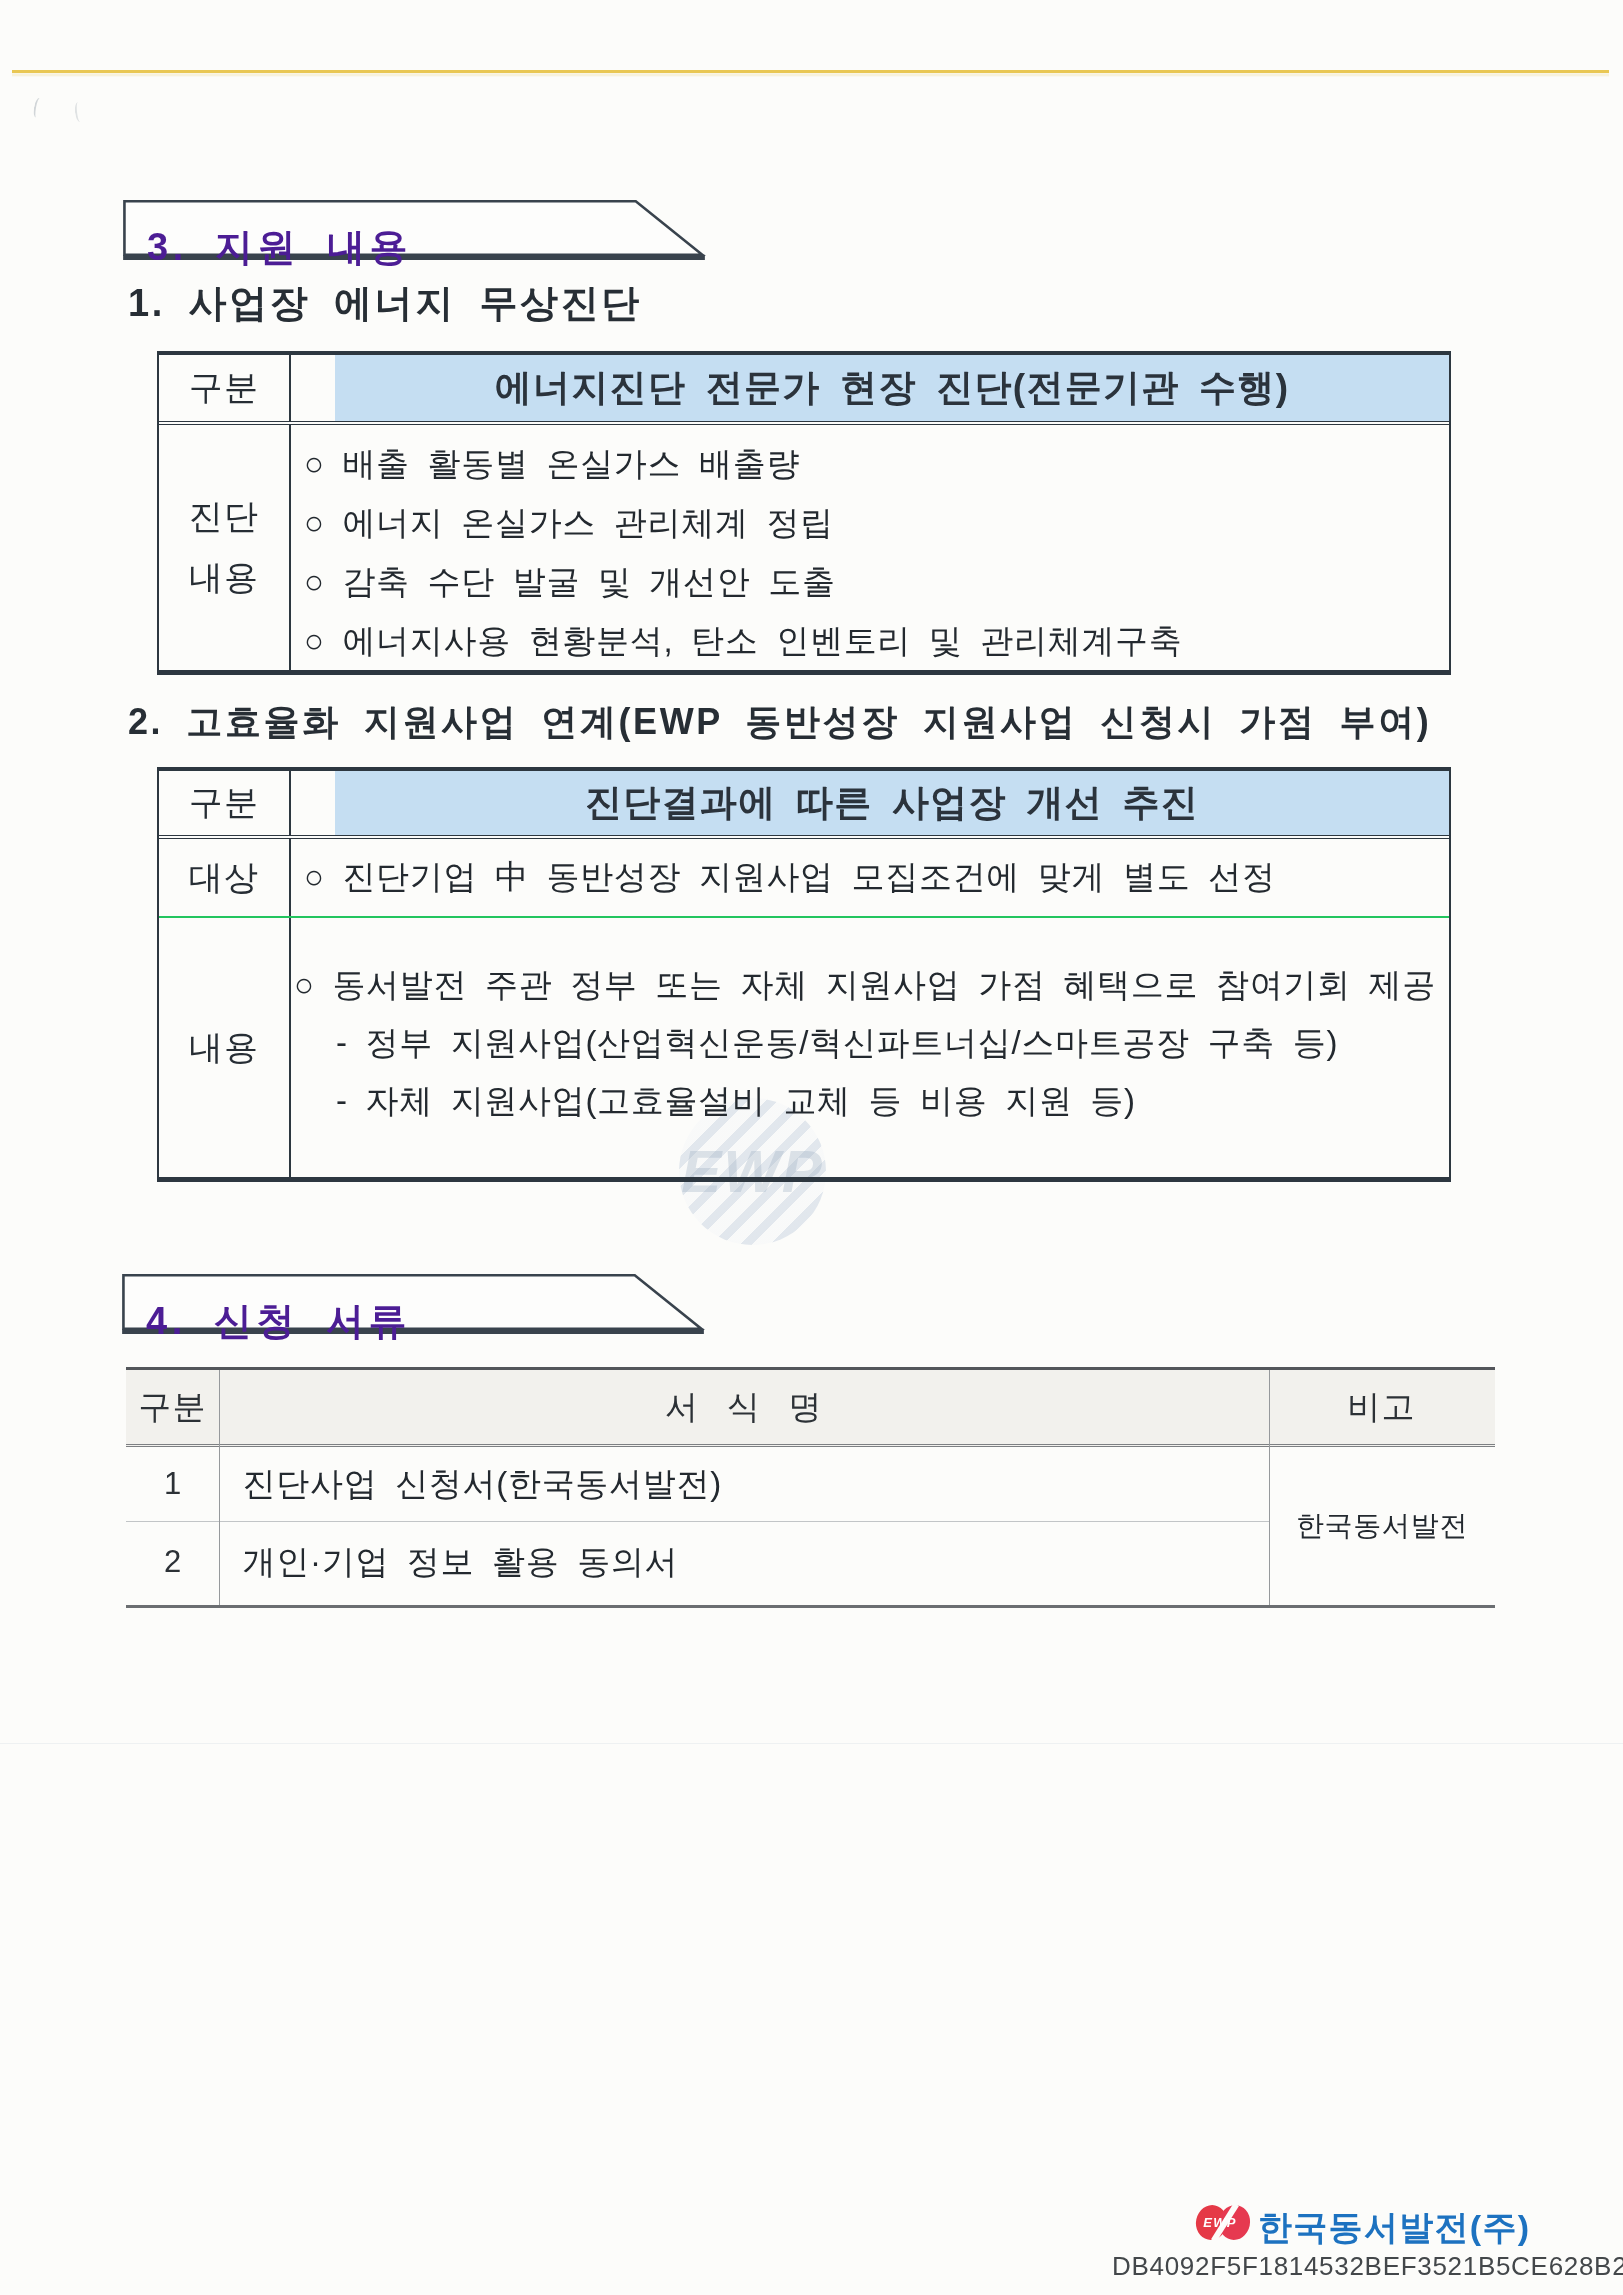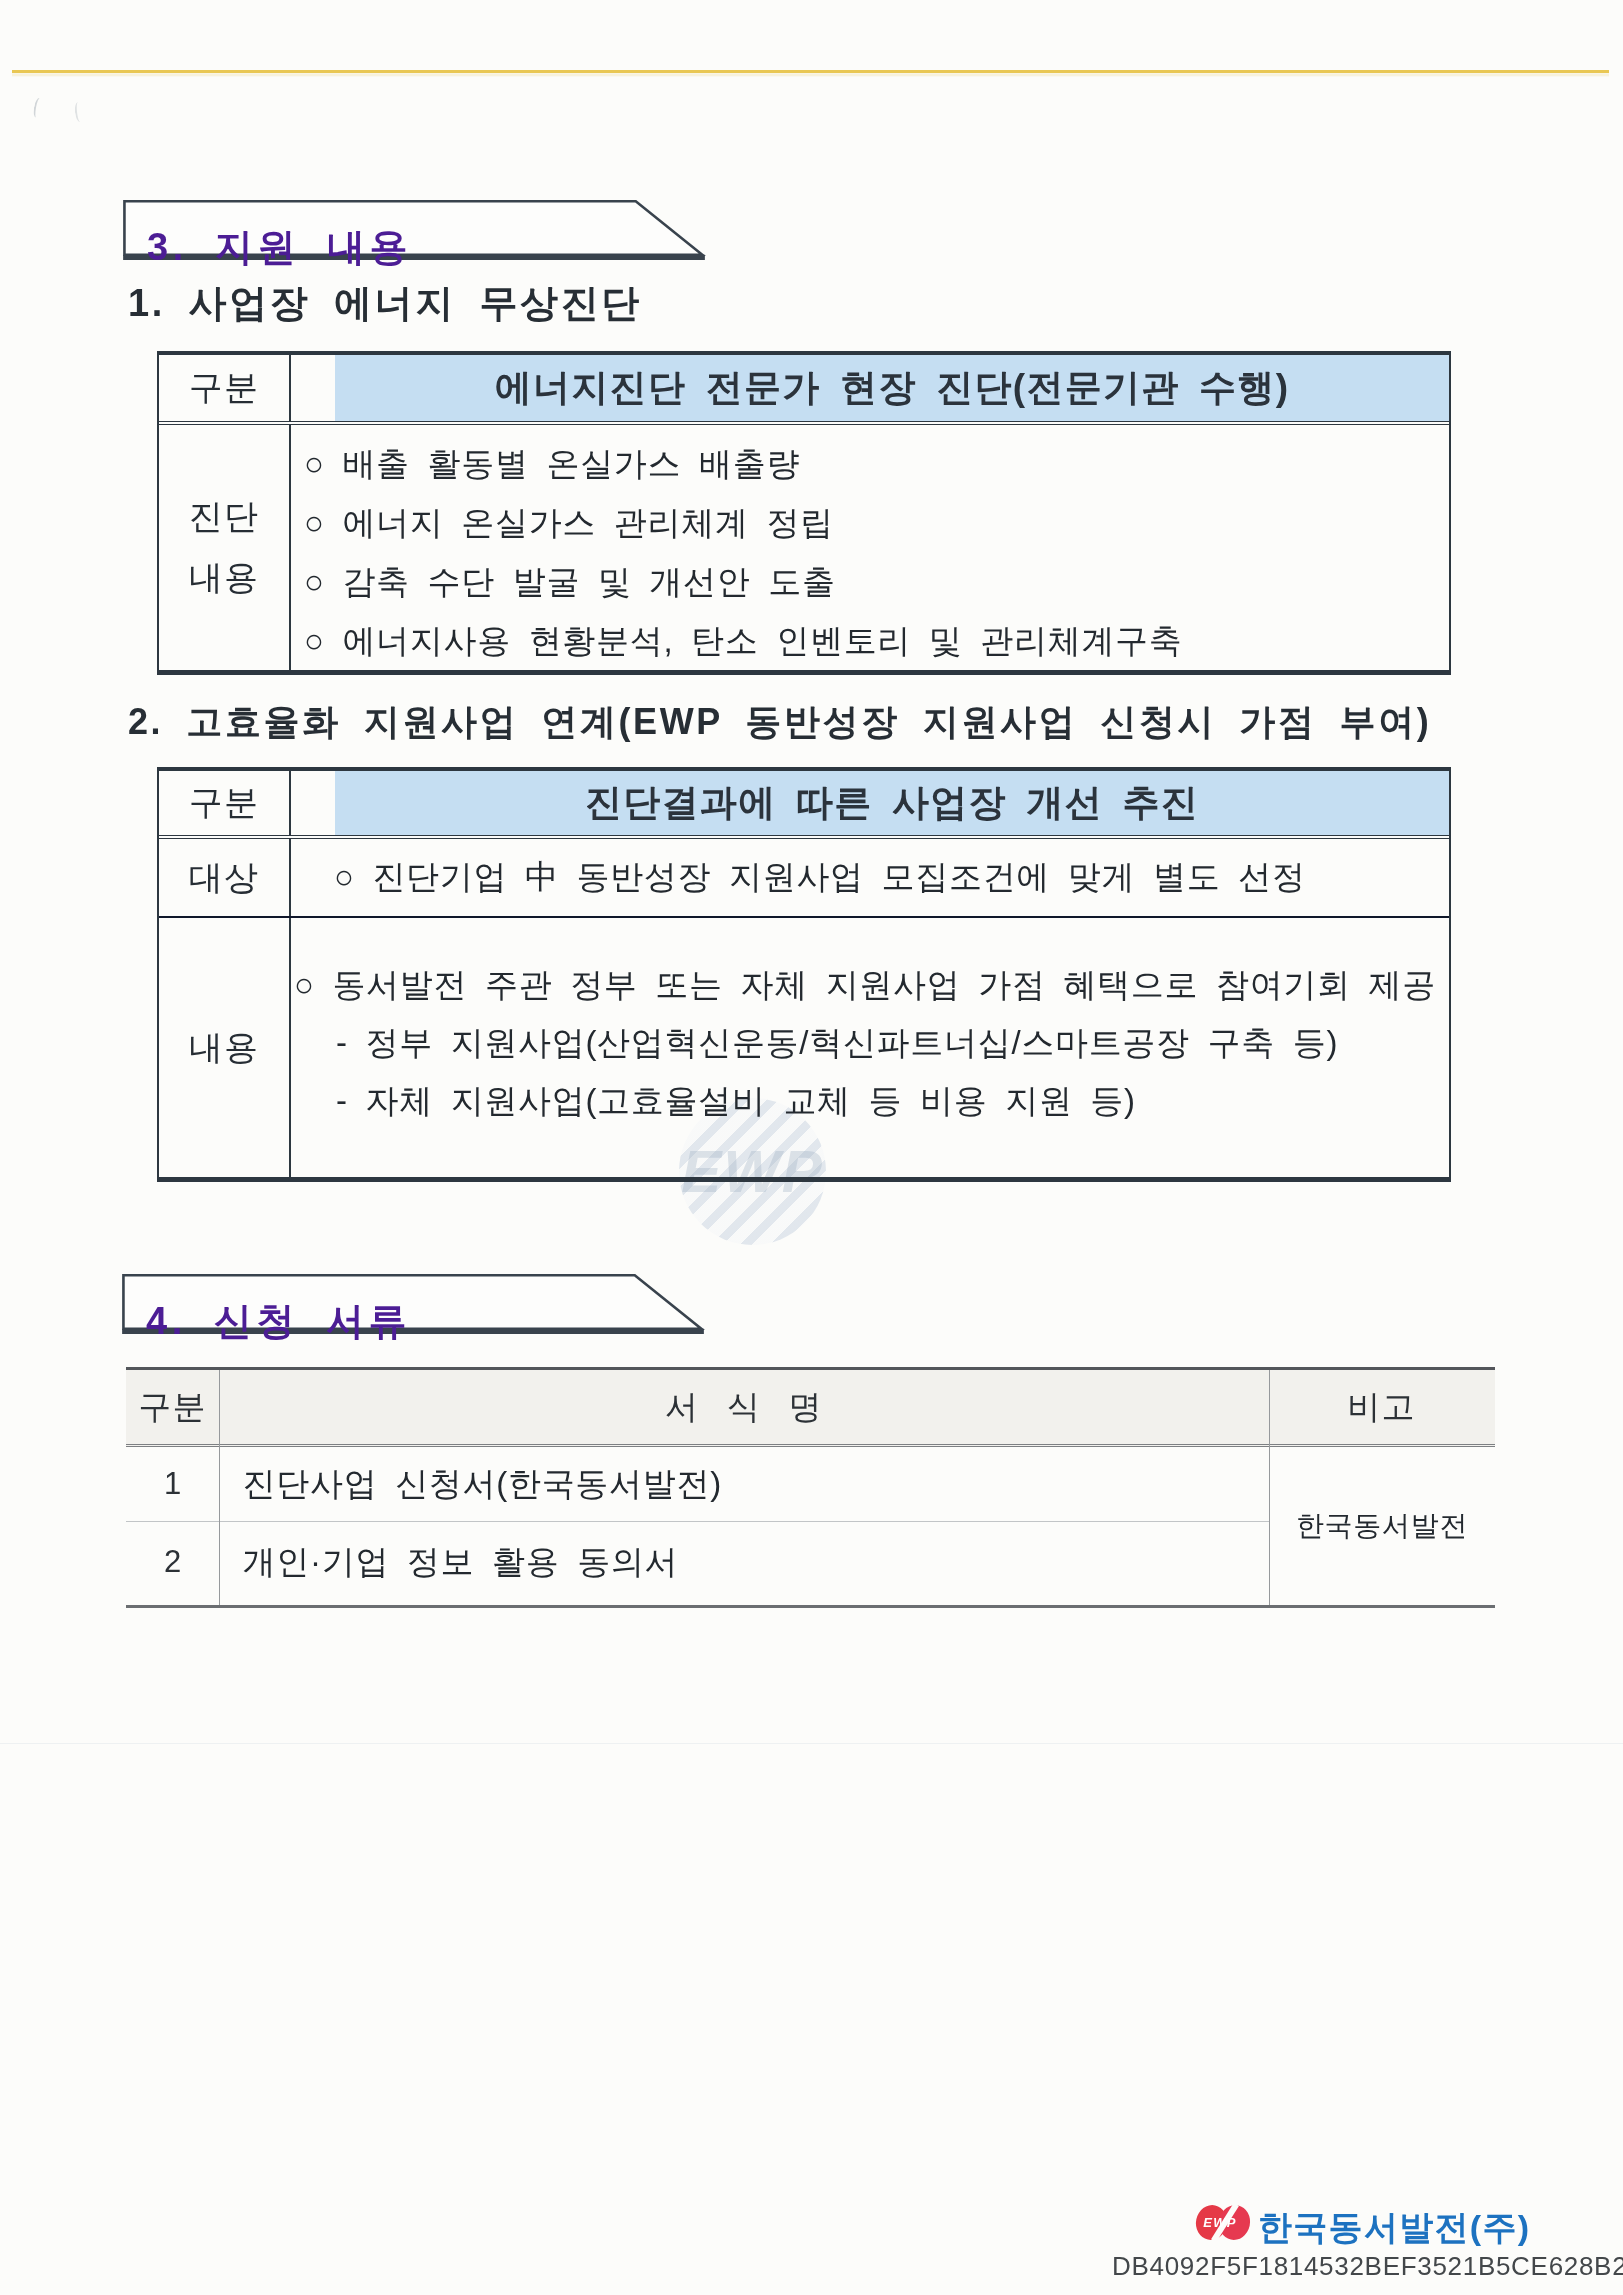--- a/index.html
+++ b/index.html
@@ -35,21 +35,21 @@
   .dk-head { display:flex; border-bottom:4.6px double #2d3740; }
   .t1-head { height:77px; } .t2-head { height:68px; }
   .dk-col1 { width:132px; border-right:2px solid #2d3740; display:flex; align-items:center; justify-content:center;
              font-size:34px; letter-spacing:1.3px; color:#262d34; }
   .dk-title { flex:1; background:#c5def2; display:flex; align-items:center; justify-content:center;
               font-size:37px; font-weight:bold; letter-spacing:1.3px; word-spacing:7.9px; color:#2b333c;margin-left:44px; }
   .dk-body { flex:1; display:flex; }
   .dk-rowlabel { white-space:pre-line; text-align:center; line-height:1.82; }
   .t1-items { flex:1; padding:9.2px 13px 0 13px; }
   .t-item { line-height:59px; font-size:33px; letter-spacing:0.7px; word-spacing:7.9px; white-space:nowrap; }
-  .t2-row1 { display:flex; height:79px; border-bottom:2px solid #0f172a;gap:30px; }
+  .t2-row1 { display:flex; height:79px; border-bottom:2px solid #22c55e; }
   .t2-row1-text { flex:1; display:flex; align-items:center; padding-left:13px;
                   font-size:33px; letter-spacing:0.7px; word-spacing:7.9px; white-space:nowrap; }
   .t2-row2 { flex:1; display:flex; }
   .t2-lines { flex:1; padding:38px 13px 0 3px; }
   .t2-line { line-height:58px; font-size:33px; letter-spacing:0.7px; word-spacing:7.9px; white-space:nowrap; }
   .t2-line.sub { padding-left:42px; }
 
   
   .watermark { left:679px; top:1098px; width:147px; height:147px; border-radius:50%; z-index:0;
                background:repeating-linear-gradient(135deg, rgba(199,210,224,0.50) 0 8.5px, rgba(236,240,246,0.22) 8.5px 21px);

